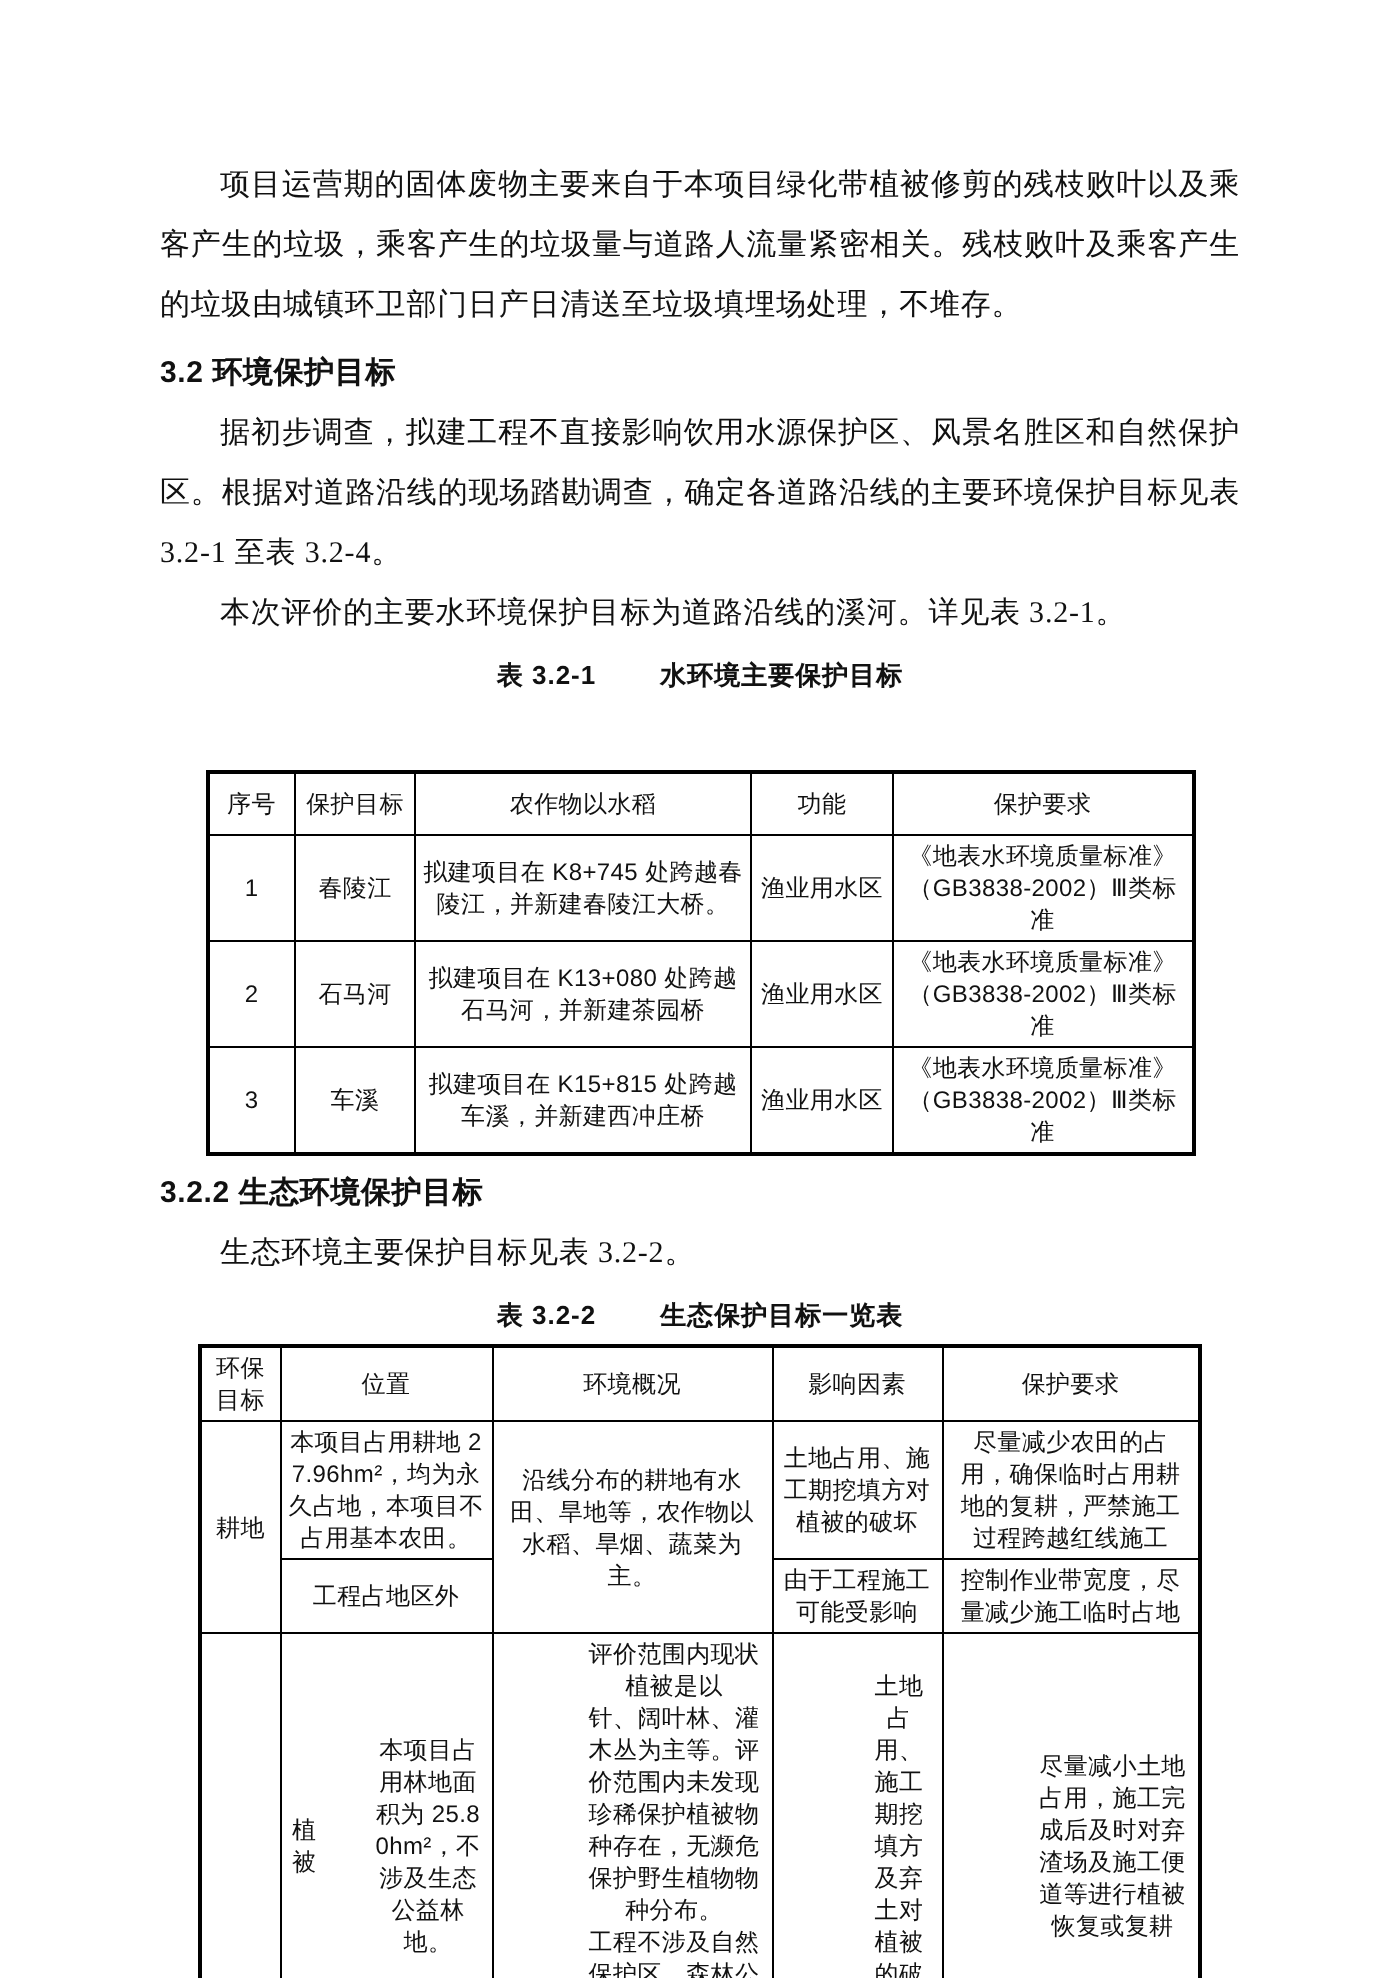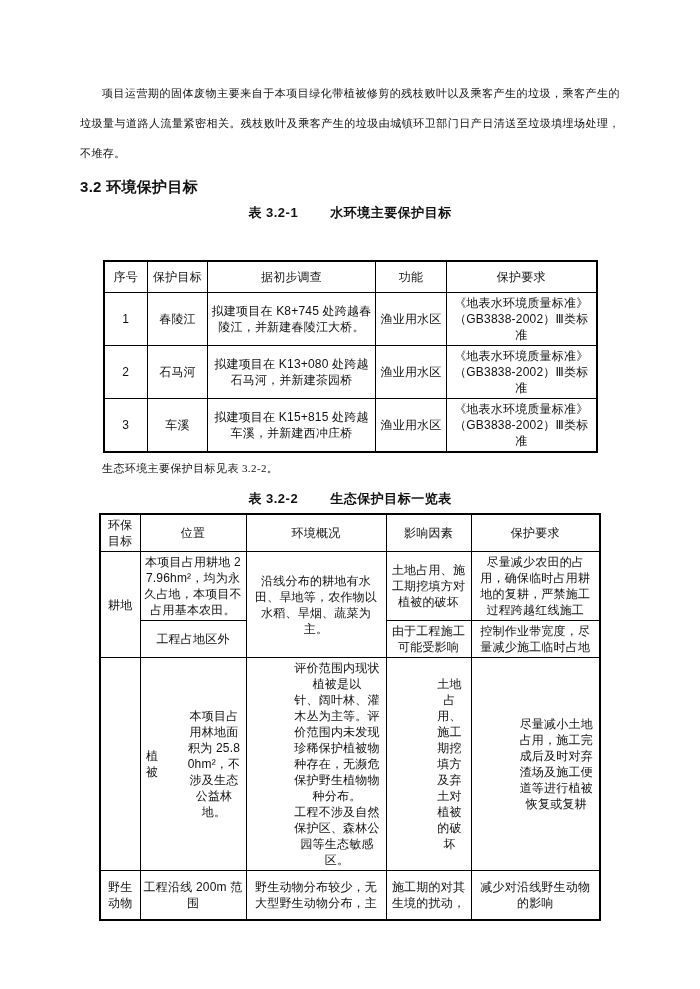--- a/index.html
+++ b/index.html
@@ -3,21 +3,21 @@
 <meta charset="utf-8">
 <style>
   html,body{margin:0;padding:0;}
   body{
     width:700px;height:989px;background:#ffffff;color:#111;
     font-family:"Liberation Serif","DejaVu Serif",serif;
     overflow:hidden;position:relative;
   }
   .content{padding:78px 80px 0 80px;}
   p.body-para{
-    margin:0;font-size:11px;line-height:30px;letter-spacing:0.4px;
+    margin:0;font-size:15px;line-height:30px;letter-spacing:0.4px;
     text-align:justify;text-indent:2em;
   }
   .heading{
     font-family:Liberation Sans, sans-serif;
     font-weight:bold;font-size:15px;line-height:20px;
     margin:9px 0 5px 0;letter-spacing:0.3px;
   }
   .tcaption{
     text-align:center;font-family:"Liberation Sans","DejaVu Sans",sans-serif;
     font-weight:bold;font-size:13px;margin:7px 0 5px 0;letter-spacing:0.5px;
@@ -45,40 +45,42 @@
 </style>
 </head>
 <body>
 
 <div class="content">
 
   <p class="body-para">项目运营期的固体废物主要来自于本项目绿化带植被修剪的残枝败叶以及乘客产生的垃圾，乘客产生的垃圾量与道路人流量紧密相关。残枝败叶及乘客产生的垃圾由城镇环卫部门日产日清送至垃圾填埋场处理，不堆存。</p>
 
   <div class="heading">3.2 环境保护目标</div>
 
+  <p class="body-para">据初步调查，拟建工程不直接影响饮用水源保护区、风景名胜区和自然保护区。根据对道路沿线的现场踏勘调查，确定各道路沿线的主要环境保护目标见表 3.2-1 至表 3.2-4。</p>
 
 
+  <p class="body-para">本次评价的主要水环境保护目标为道路沿线的溪河。详见表 3.2-1。</p>
 
   <div class="tcaption">
     <span class="cap-label">表 3.2-1</span><span>水环境主要保护目标</span>
   </div>
 
   <table id="table-water">
     <colgroup>
       <col style="width:44px">
         <col style="width:60px">
         <col style="width:168px">
         <col style="width:71px">
         <col style="width:150px">
     </colgroup>
     <tbody>
         <tr>
       <th>序号</th>
       <th>保护目标</th>
-      <th>据初步调查</th>
+      <th>农作物以水稻</th>
       <th>功能</th>
       <th>保护要求</th>
     </tr>
     <tr>
       <td>1</td>
       <td>春陵江</td>
       <td>拟建项目在 K8+745 处跨越春陵江，并新建春陵江大桥。</td>
       <td>渔业用水区</td>
       <td>《地表水环境质量标准》（GB3838-2002）Ⅲ类标准</td>
     </tr>
@@ -92,20 +94,21 @@
     <tr>
       <td>3</td>
       <td>车溪</td>
       <td>拟建项目在 K15+815 处跨越车溪，并新建西冲庄桥</td>
       <td>渔业用水区</td>
       <td>《地表水环境质量标准》（GB3838-2002）Ⅲ类标准</td>
     </tr>
   </tbody>
     </table>
 
+  <div class="heading">3.2.2 生态环境保护目标</div>
 
   <p class="body-para">生态环境主要保护目标见表 3.2-2。</p>
 
   <div class="tcaption">
     <span class="cap-label">表 3.2-2</span><span>生态保护目标一览表</span>
   </div>
 
   <table id="table-eco">
     <colgroup>
       <col style="width:40px">

